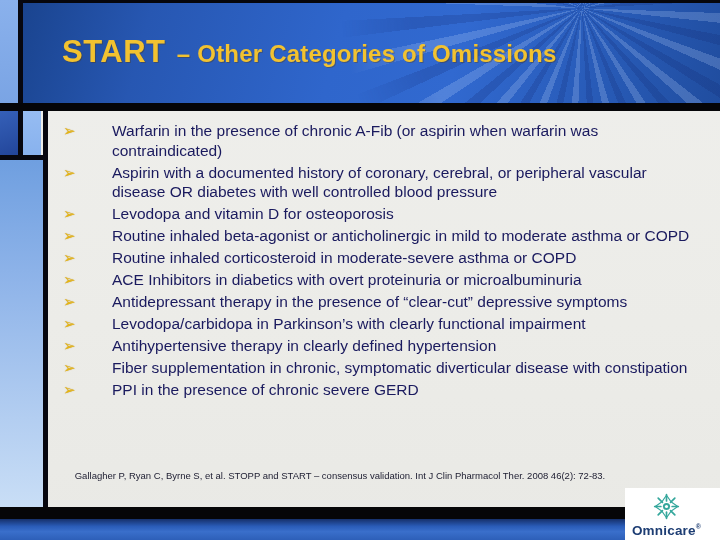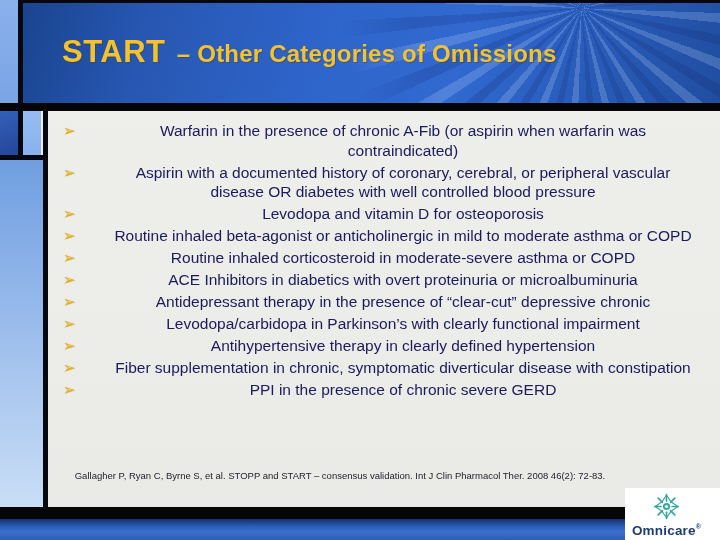--- a/index.html
+++ b/index.html
@@ -42,21 +42,21 @@
   .content-border{position:absolute;left:43px;top:111px;width:5px;height:396px;background:#07070f;}
   
   .black-band{position:absolute;left:0;top:507px;width:625px;height:12px;background:#060608;}
   .blue-band{position:absolute;left:0;top:519px;width:625px;height:21px;
     background:linear-gradient(180deg,#16306B 0%,#2A5CB8 35%,#3A6FCB 60%,#2D5FB8 100%);}
   
   .bullet-list{position:absolute;left:47px;top:113px;right:0;padding:8px 26px 0 16px;box-sizing:border-box;}
   .bullet-row{display:flex;align-items:flex-start;margin-bottom:2.5px;}
   .bullet-glyph{flex:0 0 49px;font-size:15px;line-height:19.5px;color:#E5B514;
     text-shadow:0 0 1px rgba(160,110,0,0.6);}
-  .bullet-text{flex:1;font-size:15.5px;line-height:19.5px;color:#1A1A5E;font-weight:500;text-align:center;}
+  .bullet-text{flex:1;font-size:15.5px;line-height:19.5px;color:#1A1A5E;font-weight:500;}
   
   .footer{position:absolute;left:55px;top:469px;width:570px;color:#1C1C30;text-align:center;}
   .citation{font-size:9.5px;line-height:13.4px;}
   
   .logo-box{position:absolute;right:0;bottom:0;width:95px;height:52px;background:#FFFFFF;}
   .logo{position:absolute;right:6px;bottom:3px;width:95px;display:flex;flex-direction:column;align-items:center;}
   .logo-icon{width:27px;height:27px;margin-bottom:0px;}
   .logo-text{font-size:13.5px;font-weight:bold;color:#1D3D73;letter-spacing:0.2px;line-height:14px;}
   .logo-mark{font-size:7px;vertical-align:super;}
 </style>
@@ -105,21 +105,21 @@
       <div class="bullet-row">
         <span class="bullet-glyph">➢</span>
         <div class="bullet-text">Routine inhaled corticosteroid in moderate-severe asthma or COPD</div>
       </div>
       <div class="bullet-row">
         <span class="bullet-glyph">➢</span>
         <div class="bullet-text">ACE Inhibitors in diabetics with overt proteinuria or microalbuminuria</div>
       </div>
       <div class="bullet-row">
         <span class="bullet-glyph">➢</span>
-        <div class="bullet-text">Antidepressant therapy in the presence of “clear-cut” depressive chronic</div>
+        <div class="bullet-text">Antidepressant therapy in the presence of “clear-cut” depressive symptoms</div>
       </div>
       <div class="bullet-row">
         <span class="bullet-glyph">➢</span>
         <div class="bullet-text">Levodopa/carbidopa in Parkinson’s with clearly functional impairment</div>
       </div>
       <div class="bullet-row">
         <span class="bullet-glyph">➢</span>
         <div class="bullet-text">Antihypertensive therapy in clearly defined hypertension</div>
       </div>
       <div class="bullet-row">

